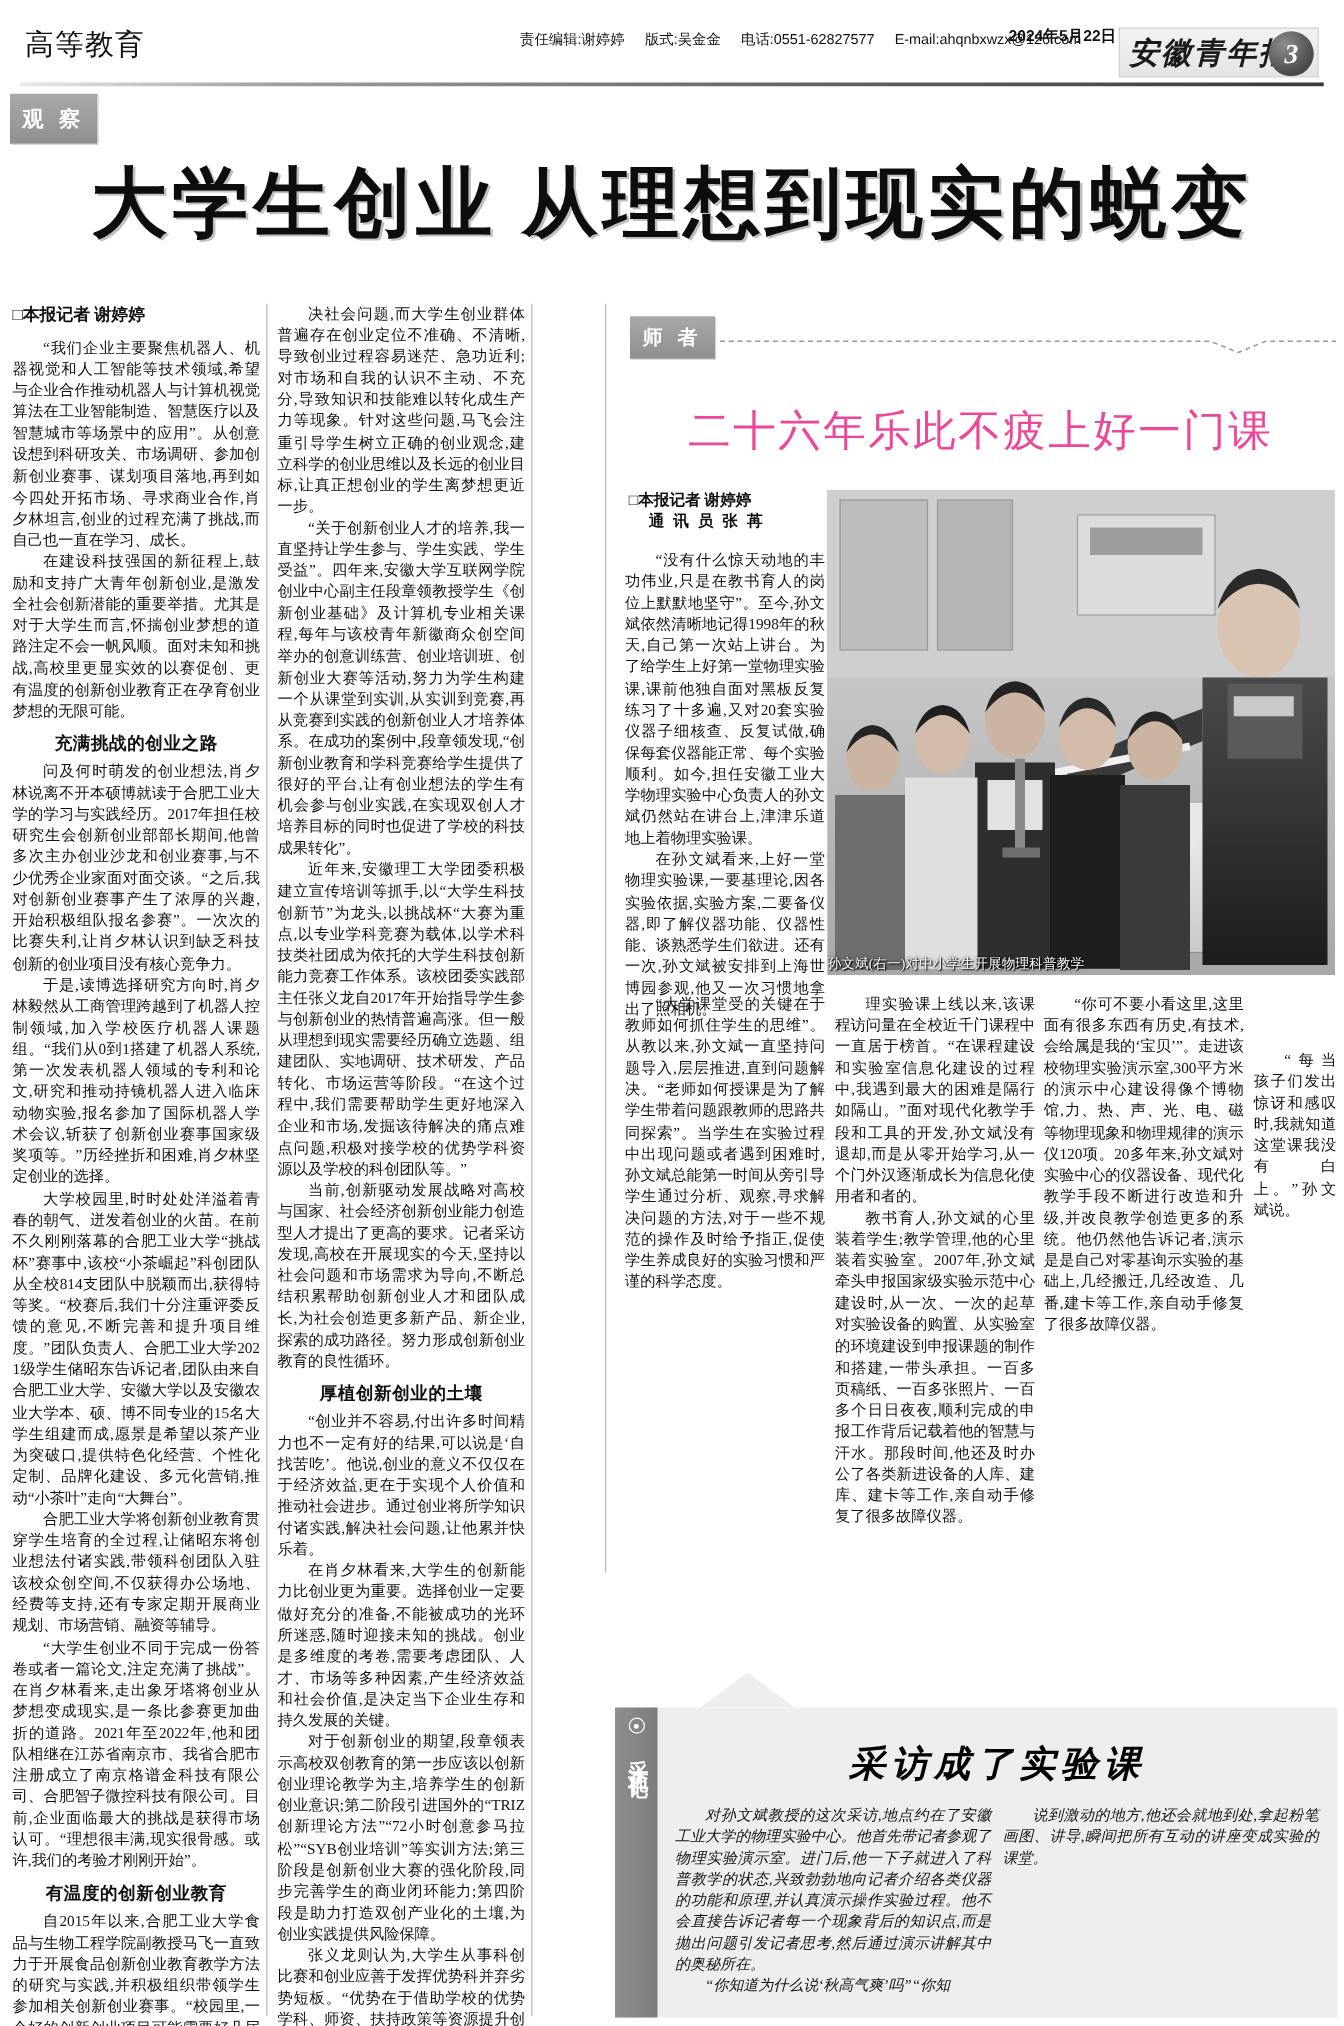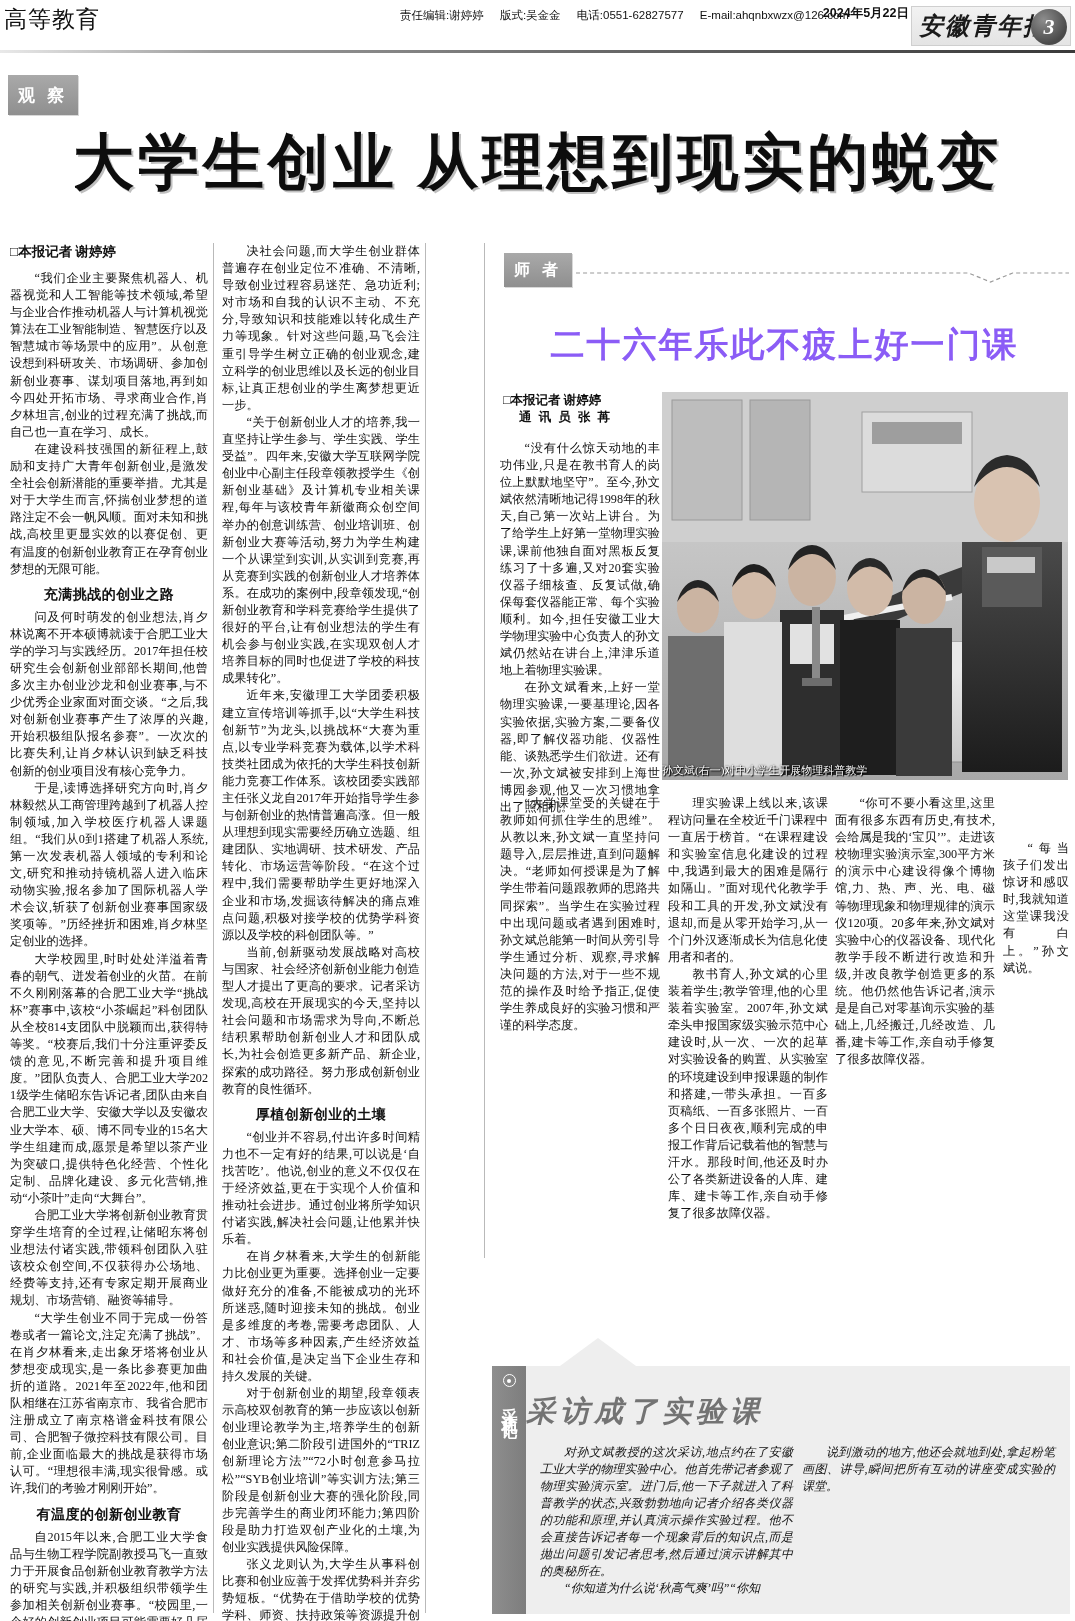--- a/index.html
+++ b/index.html
@@ -3,21 +3,21 @@
 <meta charset="utf-8">
 <style>
   * { box-sizing: border-box; margin: 0; padding: 0; }
   html, body {
     width: 1075px; height: 1621px;
     background: #ffffff;
     font-family: "Liberation Serif", "DejaVu Serif", serif;
     color: #111;
     overflow: hidden;
   }
-  .page { position: relative; width: 1075px; height: 1621px; padding: 0; }
+  .page { position: relative; width: 1075px; height: 1621px; padding: 16px; }
 
   
   .masthead {
     position: relative;
     height: 52px;
     padding: 0 6px;
   }
   .mast-section {
     position: absolute; left: 4px; top: 4px;
     font-size: 23px; letter-spacing: 1px;
@@ -122,23 +122,23 @@
   #rule-big { left: 484px; top: 243px; height: 1015px; width: 1px; background:#b9b9b9;}
 
   
   #badge-shizhe { left: 504px; top: 253px; width: 68px; height: 34px; font-size: 16px; }
   .dashline {
     position: absolute; left: 576px; top: 270px; right: 6px; height: 14px;
   }
   .headline-sub {
     position: absolute; left: 500px; right: 6px; top: 322px;
     text-align: center;
-    font-size: 34px; font-weight: bold; letter-spacing: 2px;
-    font-family: "Liberation Serif","DejaVu Serif",serif;
-    color: #8b5cf6;
+    font-size: 34px; font-weight: normal; letter-spacing: 2px;
+    font-family: "Liberation Serif","DejaVu Serif",serif;
+    color: #ec4899;
     white-space: nowrap;
   }
   .byline2 {
     position: absolute; left: 503px; top: 392px; width: 150px;
     font-size: 12.5px; font-weight: bold; line-height: 17px;
     font-family: "Liberation Serif","DejaVu Serif",serif;
   }
   .byline2 .l2 { padding-left: 16px; letter-spacing: 2px; }
 
   
@@ -184,24 +184,25 @@
     display:flex;align-items:center;justify-content:center;
   }
   .notes-tab .dot i { width:4px;height:4px;background:#fff;border-radius:50%;display:block;}
   .notes-tab .vtxt {
     writing-mode: vertical-rl;
     font-size: 16px; letter-spacing: 5px; font-weight: bold;
     font-family: "Liberation Serif","DejaVu Serif",serif;
   }
   .notes-title {
     position: absolute; left: 34px; right: 0; top: 26px;
+    text-align: center;
     font-size: 29px; font-weight: bold; font-style: italic;
     letter-spacing: 5px;
     font-family: "Liberation Serif","DejaVu Serif",serif;
-    color: #737373;
+    color: #000000;
   }
   .ncol { position: absolute; width: 253px; top: 78px; }
   #ncol1 { left: 48px; }
   #ncol2 { left: 310px; }
   .ncol p {
     font-size: 12px; line-height: 17px; text-align: justify;
     text-indent: 2em; margin: 0; font-style: italic;
     font-family: "Liberation Serif","DejaVu Serif",serif;
     word-break: break-all;
   }

